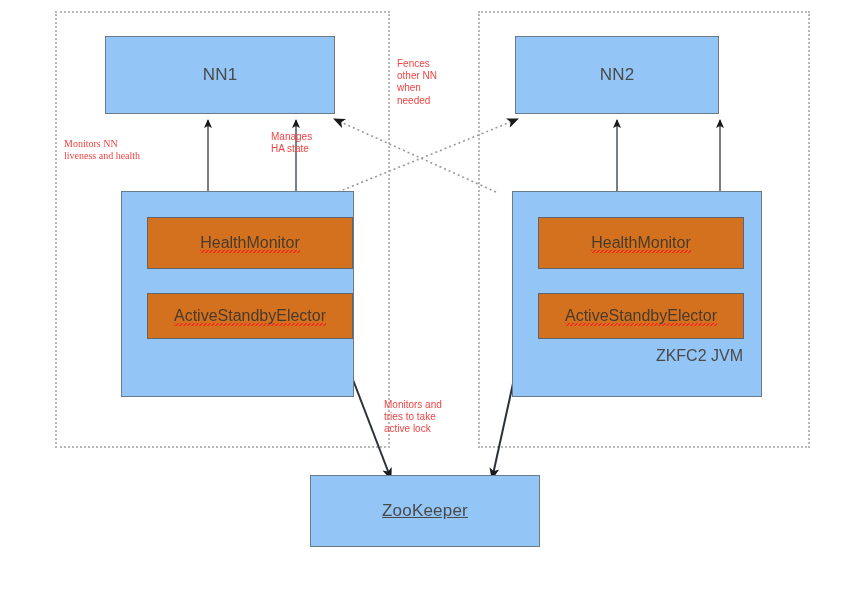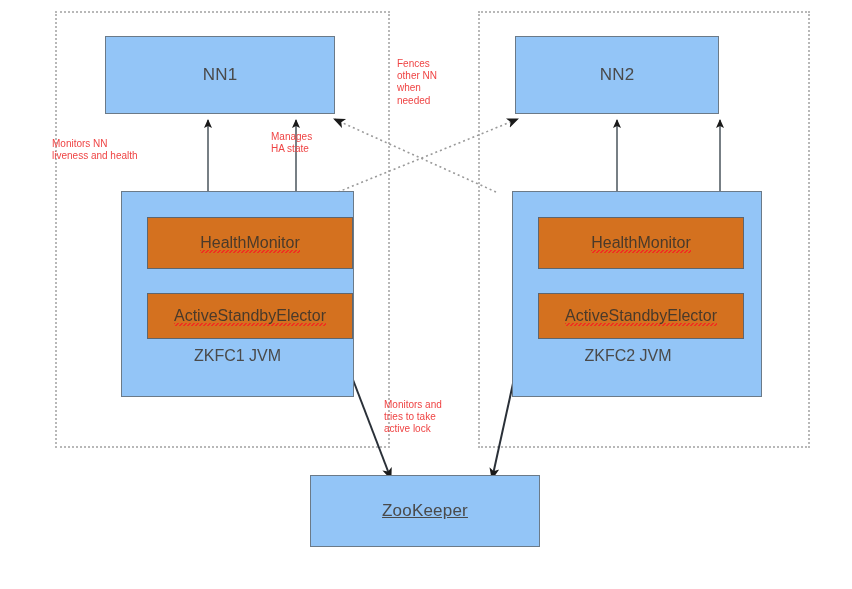--- a/index.html
+++ b/index.html
@@ -149,38 +149,37 @@
     <span>NN2</span>
   </div>
 
   <div class="jvm" style="left:105px; top:191px; width:233px; height:206px;">
     <div class="comp" style="left:25px; top:25px; width:206px; height:52px;">
       <span class="txt">HealthMonitor</span>
     </div>
     <div class="comp" style="left:25px; top:101px; width:206px; height:46px;">
       <span class="txt">ActiveStandbyElector</span>
     </div>
-    <div class="jvm-label" style="top:155px;">ZKFC1 JVM</div>
   </div>
 
   <div class="jvm" style="left:496px; top:191px; width:250px; height:206px;">
     <div class="comp" style="left:25px; top:25px; width:206px; height:52px;">
       <span class="txt">HealthMonitor</span>
     </div>
     <div class="comp" style="left:25px; top:101px; width:206px; height:46px;">
       <span class="txt">ActiveStandbyElector</span>
     </div>
-    <div class="jvm-label" style="top:155px; left:0; right:18px;">ZKFC2 JVM</div>
+    <div class="jvm-label" style="top:155px; left:0; right:18px;text-align:right;">ZKFC2 JVM</div>
   </div>
 
   <div class="node" style="left:310px; top:475px; width:230px; height:72px;text-decoration:underline;">
     <span>ZooKeeper</span>
   </div>
 
-  <div class="caption" style="left:52px; top:138px; width:175px;">Monitors NN
+  <div class="caption" style="left:64px; top:138px; width:175px;font-family:Liberation Serif, serif;">Monitors NN
 liveness and health</div>
 
   <div class="caption" style="left:271px; top:131px; width:110px;">Manages
 HA state</div>
 
   <div class="caption" style="left:397px; top:58px; width:78px;">Fences
 other NN
 when
 needed</div>
 

